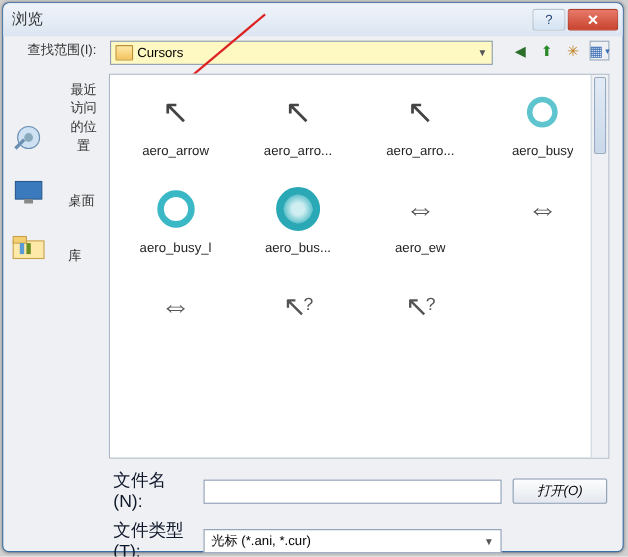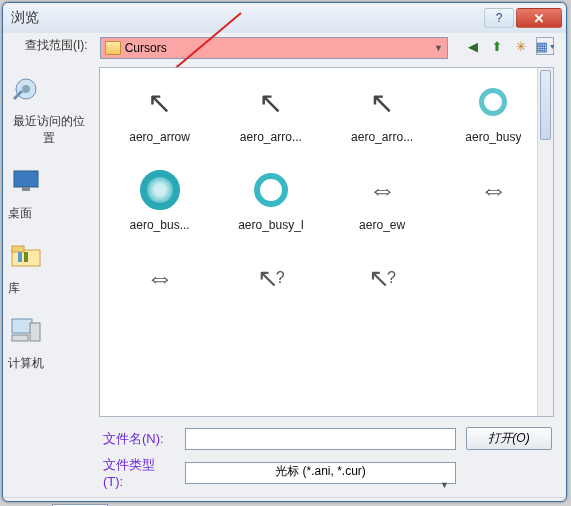--- a/index.html
+++ b/index.html
@@ -6,54 +6,54 @@
 body { background: #d0d0d0; width: 571px; height: 506px; overflow: hidden; }
 .window { width: 565px; height: 500px; margin: 2px; background: #eef0f3; border: 1px solid #3a6ea5; border-radius: 6px; box-shadow: 0 0 3px rgba(0,0,0,0.4); position: relative; }
 .titlebar { height: 30px; background: linear-gradient(#f0f4fa, #dbe5f1); display: flex; align-items: center; padding: 0 4px; border-radius: 6px 6px 0 0; }
 .titlebar .title { flex: 1; font-size: 14px; color: #333; padding-left: 4px; }
 .win-btns { display: flex; gap: 2px; }
 .win-btn { width: 30px; height: 20px; border-radius: 3px; display: flex; align-items: center; justify-content: center; font-size: 12px; border: 1px solid rgba(0,0,0,0.15); }
 .win-help { background: linear-gradient(#eef4fb,#d5e3f3); color: #2b4a7a; }
 .win-close { width: 46px; background: linear-gradient(#e87a6a,#c8432f); color: #fff; font-weight: bold; font-size: 13px; }
 .toolbar { height: 30px; display: flex; align-items: flex-start; padding: 4px 12px 4px 22px; gap: 6px; }
 .toolbar .lbl { font-size: 12px; color: #333; margin-right: 6px; }
-.loc-combo { flex: 1; height: 22px; background: #fca5a5; border: 1px solid #8a9bb2; display: flex; align-items: center; padding: 0 4px; font-size: 12px; gap: 4px; }
+.loc-combo { flex: 1; height: 22px; background: #fef9c3; border: 1px solid #8a9bb2; display: flex; align-items: center; padding: 0 4px; font-size: 12px; gap: 4px; }
 .loc-combo .fld-ic { width: 16px; height: 14px; background: linear-gradient(#ffe9a8,#f2c45e); border: 1px solid #c09030; border-radius: 1px; }
 .loc-combo .dd { margin-left: auto; color: #555; font-size: 9px; }
 .tbicons { display: flex; gap: 6px; align-items: center; margin-left: 10px; }
 .tbicons span { width: 18px; height: 18px; display: flex; align-items: center; justify-content: center; font-size: 13px; }
 .ic-back { color: #2a6e2a; }
 .ic-up { color: #2a8a2a; }
 .ic-new { color: #c08020; }
 .ic-view { color: #3a6eb5; border: 1px solid #9ab; padding: 0 2px; }
 .ic-view .dd2 { font-size: 8px; margin-left: 2px; }
 .body-area { display: flex; height: 358px; }
 .places { width: 92px; display: flex; flex-direction: column; align-items: center; padding-top: 10px; gap: 18px; }
-.place { display: flex; flex-direction: column; align-items: flex-start; gap: 8px; font-size: 12px; color: #333; text-align: center; width: 82px; }
+.place { display: flex; flex-direction: row; align-items: flex-end; gap: 18px; font-size: 12px; color: #333; text-align: center; width: 82px; }
 .place .pic { width: 36px; height: 32px; display: flex; align-items: center; justify-content: center; }
 .pic svg { width: 36px; height: 32px; }
 .file-pane { flex: 1; background: #fff; border: 1px solid #adb8c6; margin: 4px 12px 4px 4px; overflow: hidden; position: relative; }
 .file-grid { display: grid; grid-template-columns: repeat(4, 1fr); padding: 10px 6px; gap: 8px 4px; }
 .item { height: 80px; display: flex; flex-direction: column; align-items: center; justify-content: flex-start; gap: 4px; }
 .item .thumb { height: 48px; display: flex; align-items: center; justify-content: center; }
 .item .cap { font-size: 12px; color: #222; text-align: center; line-height: 1.2; max-height: 30px; overflow: hidden; }
 .folder-ic { width: 48px; height: 40px; background: linear-gradient(#ffe9a8,#f4cf72); border: 1px solid #c9a14b; border-radius: 2px; position: relative; }
 .folder-ic::before { content: ""; position: absolute; top: -6px; left: 2px; width: 20px; height: 8px; background: #f4cf72; border: 1px solid #c9a14b; border-bottom: none; border-radius: 2px 2px 0 0; }
 .cursor-arrow { font-size: 30px; color: #444; }
 .busy { width: 28px; height: 28px; border-radius: 50%; border: 5px solid #5ec5cf; }
 .busy.bl { width: 34px; height: 34px; border-width: 6px; border-color: #3ab8c6; }
 .busy.bxl { width: 40px; height: 40px; border-width: 7px; border-color: #2aa8b6; background: radial-gradient(circle,#cfeef1 30%,#63c3cd 70%); }
 .ew { font-size: 28px; color: #555; }
 .help-cur { font-size: 26px; color: #555; display: flex; align-items: flex-end; }
 .help-cur .q { font-size: 16px; margin-left: -3px; }
 .sb { position: absolute; right: 0; top: 0; bottom: 0; width: 16px; background: #eef0f3; border-left: 1px solid #cfd6df; }
 .sb .th { margin: 2px; height: 70px; background: linear-gradient(#e3ebf5,#c9d8ea); border: 1px solid #98aac2; border-radius: 2px; }
 .bottom-ctrls { padding: 6px 14px 4px 100px; display: grid; grid-template-columns: 72px 1fr 86px; gap: 6px 10px; align-items: center; }
-.bottom-ctrls .blabel { font-size: 13px; color: #6d28d9; }
-.bottom-ctrls input, .bottom-ctrls .combo2 { width: 100%; height: 22px; border: 1px solid #8a9bb2; background: #fff; font-size: 12px; padding: 0 6px; flex-direction: column; }
+.bottom-ctrls .blabel { font-size: 16px; color: #0f172a; }
+.bottom-ctrls input, .bottom-ctrls .combo2 { width: 100%; height: 22px; border: 1px solid #8a9bb2; background: #fff; font-size: 12px; padding: 0 6px; }
 .combo2 { display: flex; align-items: center; }
 .combo2 .dd { margin-left: auto; color: #555; font-size: 9px; }
 .btn { height: 23px; background: linear-gradient(#fdfdfd,#e3e8ef); border: 1px solid #8a9bb2; font-size: 12px; display: flex; align-items: center; justify-content: center; border-radius: 2px; font-style: italic; }
 .preview-row { display: flex; align-items: flex-start; padding: 6px 14px; gap: 8px; border-top: 1px solid #d5dbe3; margin-top: 4px; }
 .preview-row .plabel { font-size: 12px; color: #333; padding-top: 2px; }
 .preview-box { width: 56px; height: 48px; border: 1px solid #8a9bb2; background: #fff; }
 .red-arrow { position: absolute; top: 6px; left: 108px; width: 140px; height: 100px; pointer-events: none; }
 </style>
 </head>
 <body>
@@ -113,30 +113,20 @@
         <div class="pic">
             <svg viewBox="0 0 36 32">
               <rect x="4" y="10" width="28" height="16" fill="#ffe9a8" stroke="#c9a14b"></rect>
               <rect x="4" y="6" width="12" height="6" fill="#f4cf72" stroke="#c9a14b"></rect>
               <rect x="10" y="12" width="4" height="10" fill="#5a9bd5"></rect>
               <rect x="16" y="12" width="4" height="10" fill="#6b8e23"></rect>
             </svg>
           </div>
         <span>库</span>
       </div>
-      <div class="place">
-        <div class="pic">
-            <svg viewBox="0 0 36 32">
-              <rect x="4" y="4" width="20" height="14" fill="#cfe2f3" stroke="#6b8fb2"></rect>
-              <rect x="22" y="8" width="10" height="18" fill="#d8dde3" stroke="#888"></rect>
-              <rect x="4" y="20" width="16" height="6" fill="#d8dde3" stroke="#888"></rect>
-            </svg>
-          </div>
-        <span>计算机</span>
-      </div>
     </div>
 
     <div class="file-pane">
       <div class="file-grid">
         <div class="item">
             <div class="thumb cursor-arrow">↖</div>
             <div class="cap">aero_arrow</div>
           </div>
         <div class="item">
             <div class="thumb cursor-arrow">↖</div>
@@ -147,29 +137,29 @@
             <div class="cap">aero_arro...</div>
           </div>
         <div class="item">
             <div class="thumb">
               <div class="busy"></div>
             </div>
             <div class="cap">aero_busy</div>
           </div>
         <div class="item">
             <div class="thumb">
+              <div class="busy bl"></div>
+            </div>
+            <div class="cap">aero_busy_l</div>
+          </div>
+        <div class="item">
+            <div class="thumb">
               <div class="busy bxl"></div>
             </div>
             <div class="cap">aero_bus...</div>
-          </div>
-        <div class="item">
-            <div class="thumb">
-              <div class="busy bl"></div>
-            </div>
-            <div class="cap">aero_busy_l</div>
           </div>
         <div class="item">
             <div class="thumb ew">⇔</div>
             <div class="cap">aero_ew</div>
           </div>
         <div class="item">
             <div class="thumb ew">⇔</div>
             <div class="cap"></div>
           </div>
         <div class="item">

